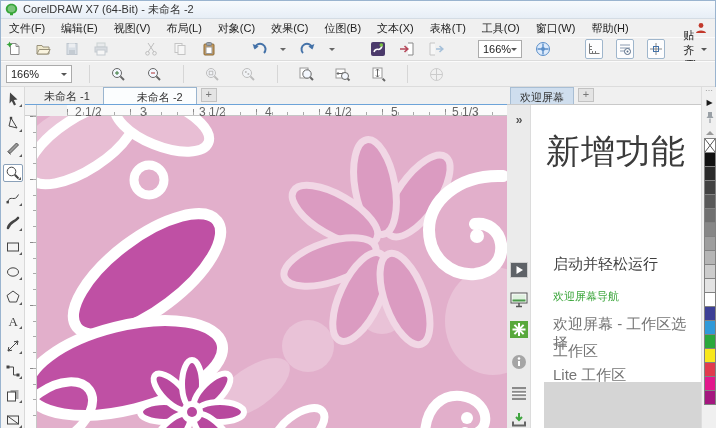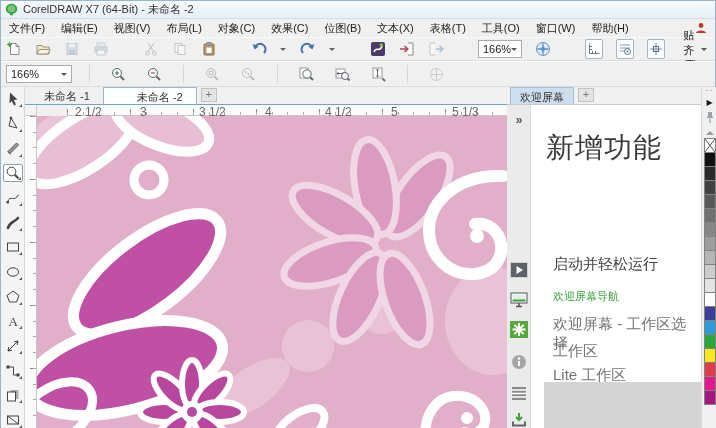--- a/index.html
+++ b/index.html
@@ -97,21 +97,21 @@
     padding:2px 9px; font-size:11px; color:#333; height:17px; }
   .welcome-strip { position:absolute; left:506px; top:104px; width:24px; height:324px;
     background:#ebebeb; border-right:1px solid #dcdcdc; overflow:hidden; }
   .strip-icon { position:absolute; left:3px; width:18px; height:17px; display:flex;
     align-items:center; justify-content:center; }
   .collapse-btn { top:6px; font-size:12px; color:#555; font-weight:bold; }
   .si-play{top:156px;} .si-monitor{top:186px;} .si-star{top:216px;}
   .si-info{top:248px;} .si-blinds{top:280px;} .si-download{top:306px;} .si-gift{top:321px;}
   .welcome-content { position:absolute; left:530px; top:104px; width:170px; height:324px;
     background:#ffffff; overflow:hidden; }
-  .wc-title { position:absolute; left:15px; top:24px; font-size:28px; color:#3b3b3b;
+  .wc-title { position:absolute; left:15px; top:24px; font-size:34px; color:#3b3b3b;
     letter-spacing:1px; white-space:nowrap; }
   .wc-heading { position:absolute; left:22px; top:150px; font-size:15px; color:#3f3f3f; }
   .wc-link { position:absolute; left:22px; font-size:11px; cursor:pointer; }
   .wc-link.green { top:184px; color:#3aa53a; }
   .wc-items span { position:absolute; left:22px; font-size:15px; color:#757575; cursor:pointer; }
   .wc-items span:nth-child(1){top:210px;} .wc-items span:nth-child(2){top:237px;}
   .wc-items span:nth-child(3){top:261px;}
   .video-box { position:absolute; left:13px; top:277px; width:157px; height:47px;
     background:#d5d5d5; }
 

